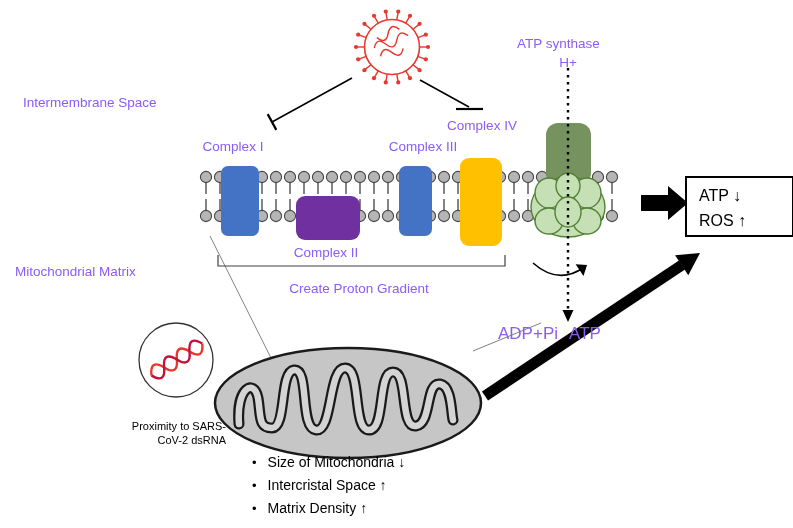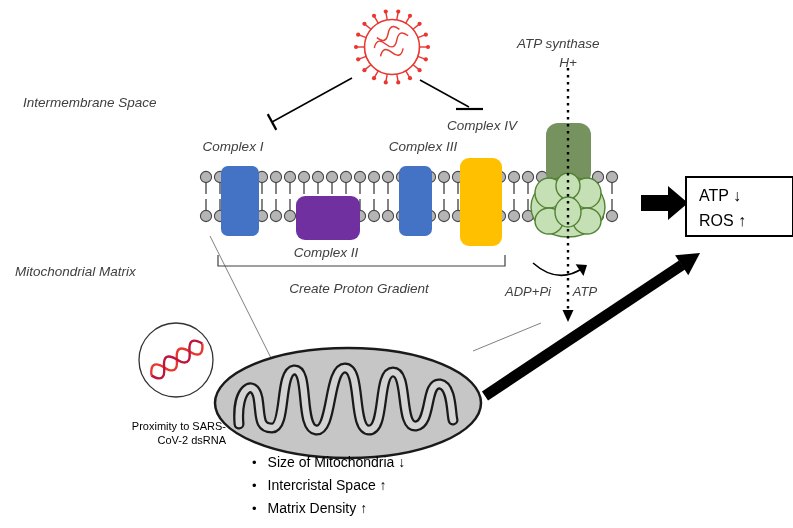--- a/index.html
+++ b/index.html
@@ -1,23 +1,23 @@
 <!DOCTYPE html>
 <html><head>
 <meta charset="utf-8">
 <style>
   html,body{margin:0;padding:0;background:#ffffff;}
   .canvas{
     position:relative;width:793px;height:528px;background:#ffffff;
     font-family:"Liberation Sans", sans-serif;color:#000;overflow:hidden;
   }
   .canvas svg{position:absolute;left:0;top:0;}
-  .lbl{position:absolute;font-size:13.5px;white-space:nowrap;color:#404040;font-style:italic;}
+  .lbl{position:absolute;font-size:13.5px;white-space:nowrap;color:#8b5cf6;}
   .ctr{transform:translateX(-50%);}
-  .small{font-size:13px;}
+  .small{font-size:17px;margin-top:40px;}
   .caption{
     position:absolute;left:172px;top:419px;width:108px;transform:translateX(-50%);
     font-size:11px;line-height:14px;text-align:right;white-space:normal;
   }
   .outcome-box{
     position:absolute;left:685px;top:176px;width:109px;height:61px;
     border:2px solid #000;box-sizing:border-box;background:#fff;
     padding:5px 0 0 12px;font-size:16px;line-height:25px;
   }
   .bullets{position:absolute;left:252px;top:451px;font-size:14px;}

